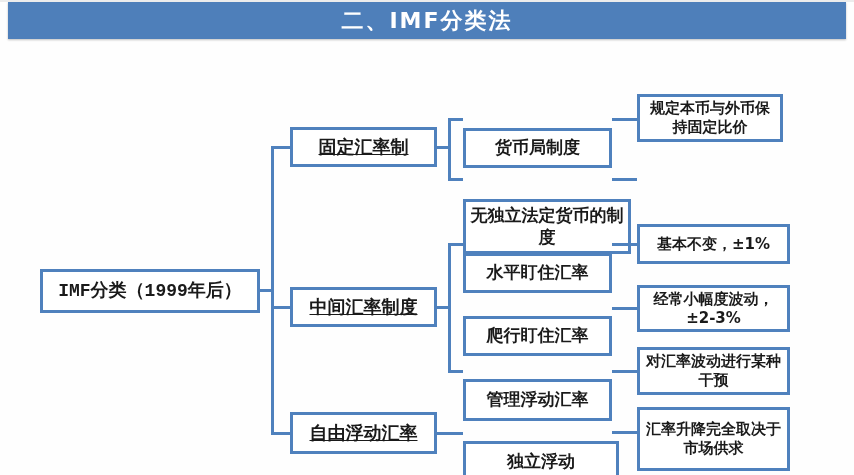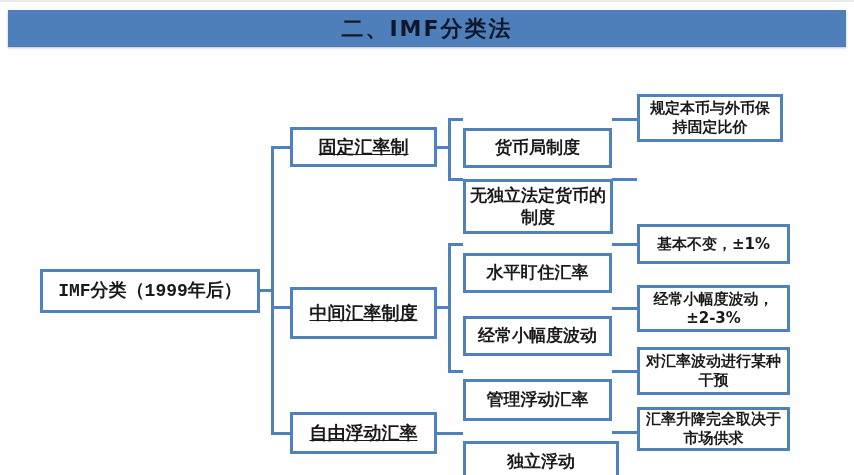--- a/index.html
+++ b/index.html
@@ -2,22 +2,22 @@
 <html><head>
 <meta charset="utf-8">
 <style>
   html,body{margin:0;padding:0;background:#fff;}
   body{font-family:"DejaVu Sans","Liberation Sans",sans-serif;}
   #canvas{
     position:relative;width:854px;height:475px;background:#fefefe;overflow:hidden;
     border-top:2px solid #ececec;
   }
   .titlebar{
-    position:absolute;left:8px;top:8px;width:838px;height:37px;
-    background:#4e7fba;color:#0f172a;display:flex;align-items:center;justify-content:center;
+    position:absolute;left:8px;top:0;width:838px;height:37px;
+    background:#4e7fba;color:#ffffff;display:flex;align-items:center;justify-content:center;
     font-size:22px;font-weight:bold;letter-spacing:2px;
     box-shadow:0 1px 2px rgba(0,0,0,.25);
   }
   .node{
     position:absolute;background:#ffffff;border:3px solid #4f81bd;
     display:flex;align-items:center;justify-content:center;text-align:center;
     color:#1a1a1a;font-weight:bold;box-sizing:border-box;line-height:1.25;
   }
   .lvl1{font-size:18px;font-family:Liberation Mono, monospace;}
   .lvl2{font-size:18px;text-decoration:underline;}
@@ -32,35 +32,35 @@
 
 <div id="canvas">
 
   <div class="titlebar">
     <span>二、IMF分类法</span>
   </div>
 
   <div class="node lvl1" style="left:40px;top:267px;width:220px;height:44px">IMF分类（1999年后）</div>
 
   <div class="node lvl2" style="left:290px;top:125px;width:147px;height:40px">固定汇率制</div>
-  <div class="node lvl2" style="left:290px;top:285px;width:147px;height:52px">中间汇率制度</div>
+  <div class="node lvl2" style="left:290px;top:285px;width:147px;height:40px">中间汇率制度</div>
   <div class="node lvl2" style="left:290px;top:410px;width:147px;height:42px">自由浮动汇率</div>
 
   <div class="node lvl3" style="left:463px;top:97px;width:149px;height:40px">货币局制度</div>
-  <div class="node lvl3" style="left:463px;top:148px;width:150px;height:55px">无独立法定货币的制度</div>
+  <div class="node lvl3" style="left:463px;top:168px;width:168px;height:55px">无独立法定货币的制度</div>
   <div class="node lvl3" style="left:463px;top:222px;width:149px;height:40px">水平盯住汇率</div>
-  <div class="node lvl3" style="left:463px;top:285px;width:149px;height:40px">经常小幅度波动</div>
+  <div class="node lvl3" style="left:463px;top:285px;width:149px;height:40px">爬行盯住汇率</div>
   <div class="node lvl3" style="left:463px;top:348px;width:149px;height:42px">管理浮动汇率</div>
   <div class="node lvl3" style="left:463px;top:410px;width:156px;height:42px">独立浮动</div>
 
   <div class="node lvl4" style="left:637px;top:92px;width:146px;height:48px">规定本币与外币保持固定比价</div>
   <div class="node lvl4" style="left:637px;top:222px;width:153px;height:40px">基本不变，±1%</div>
   <div class="node lvl4" style="left:637px;top:283px;width:153px;height:47px">经常小幅度波动，±2-3%</div>
   <div class="node lvl4" style="left:637px;top:345px;width:153px;height:48px">对汇率波动进行某种干预</div>
-  <div class="node lvl4" style="left:637px;top:405px;width:153px;height:44px">汇率升降完全取决于市场供求</div>
+  <div class="node lvl4" style="left:637px;top:405px;width:153px;height:64px">汇率升降完全取决于市场供求</div>
 
   <div class="hline" style="left:260px;top:287px;width:13px"></div>
   <div class="vline" style="left:271px;top:144px;height:289px"></div>
   <div class="hline" style="left:271px;top:144px;width:19px"></div>
   <div class="hline" style="left:271px;top:304px;width:19px"></div>
   <div class="hline" style="left:271px;top:430px;width:19px"></div>
 
   <div class="hline" style="left:437px;top:144px;width:13px"></div>
   <div class="vline" style="left:448px;top:116px;height:62px"></div>
   <div class="hline" style="left:448px;top:116px;width:15px"></div>

